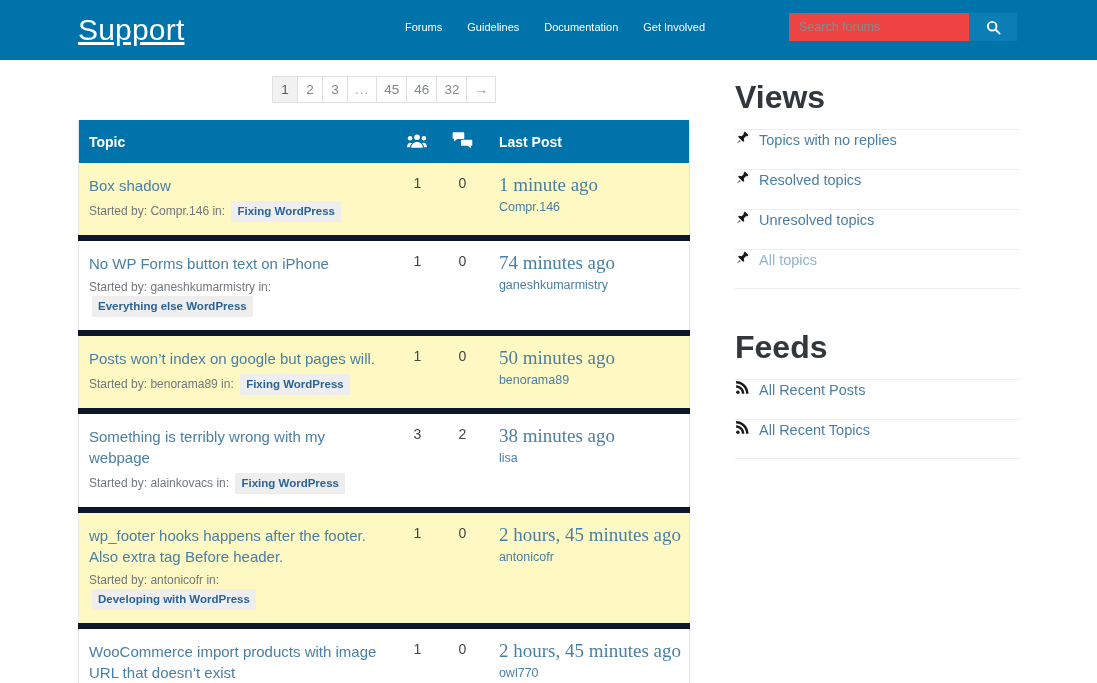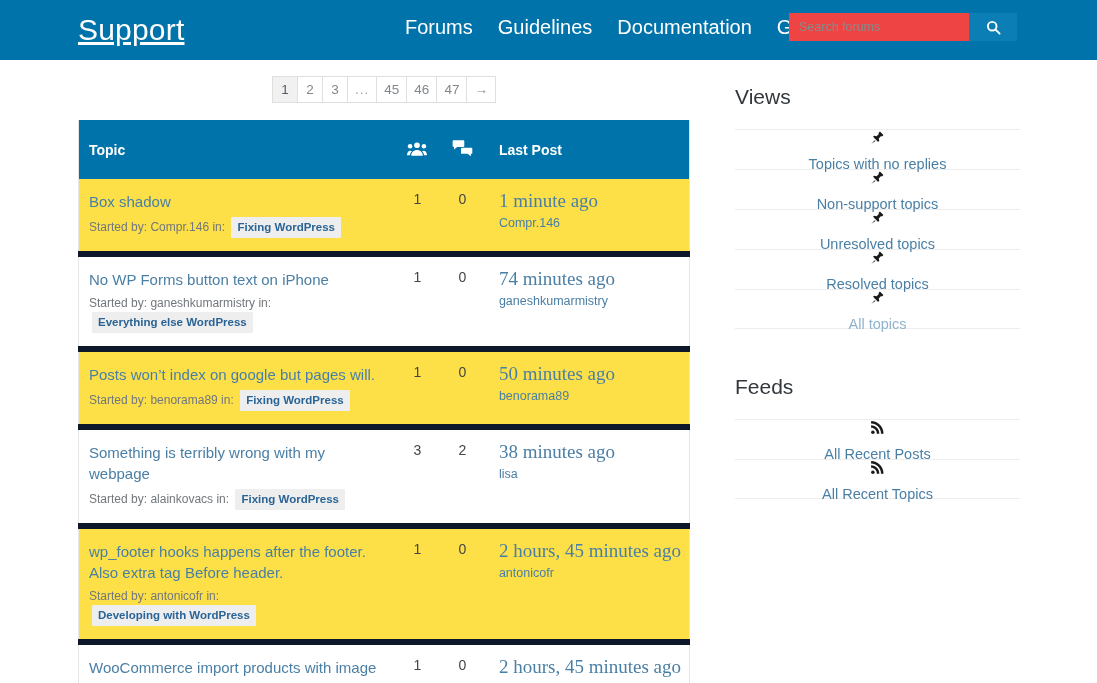--- a/index.html
+++ b/index.html
@@ -35,21 +35,21 @@
   .main-nav {
     position: absolute;
     left: 405px;
     top: 17px;
     display: flex;
     align-items: center;
     gap: 25px;
   }
   .main-nav a {
     color: #ffffff;
-    font-size: 20px;
+    font-size: 11px;
     text-decoration: none;
     line-height: 20px;
     white-space: nowrap;
   }
   .search-wrap {
     position: absolute;
     left: 789px;
     top: 13px;
     display: flex;
     height: 28px;
@@ -141,30 +141,30 @@
     width: 612px;
     border: 1px solid #e5e5e5;
     border-top: none;
     border-collapse: collapse;
   }
   .topics thead th {
     background: #0073aa;
     color: #ffffff;
     font-size: 14px;
     font-weight: bold;
-    height: 59px;
+    height: 43px;
     text-align: left;
     vertical-align: middle;
   }
   .th-topic { padding-left: 10px; }
   .th-voices, .th-posts { width: 45px; text-align: center !important; }
   .th-freshness { padding-left: 14px; }
 
   .topics tbody tr { vertical-align: top; }
-  .topics tbody tr.odd td { background: #fde047; }
+  .topics tbody tr.odd td { background: #fef9c3; }
   .topics tbody tr.even td { background: #ffffff; }
   .topics tbody td {
     border-top: 6px solid #0f172a;
     padding: 12px 0 13px 0;
     font-size: 14px;
   }
   .topics tbody tr:first-child td { border-top: none; }
 
   .cell-topic { padding-left: 10px !important; padding-right: 10px !important; }
   .topic-title {
@@ -213,36 +213,35 @@
   }
   .freshness-author {
     margin-top: 5px;
     font-size: 12.5px;
     line-height: 17px;
     color: #4a7fa5;
   }
 
   
   .side-heading {
-    font-size: 21px;
-    font-weight: normal;
+    font-size: 32px;
+    font-weight: bold;
     color: #32373c;
     line-height: 32px;
     margin-bottom: 16px;
   }
   .side-heading.feeds { margin-top: 42px; }
 
   .side-list { list-style: none; }
   .side-list li {
     border-top: 1px solid #ededed;
     height: 40px;
     display: flex;
-    align-items: center;
+    align-items: flex-start;
     gap: 9px;
-    flex-direction: column;
   }
   .side-list li:last-child { border-bottom: 1px solid #ededed; }
   .side-list a {
     color: #4a7fa5;
     font-size: 14.5px;
     text-decoration: none;
     line-height: 20px;
   }
   .side-list a.muted { color: #8fb3cc; }
   .side-icon {
@@ -288,21 +287,21 @@
 
     <div class="col-main">
 
       <div class="pagination">
         <a class="pg active">1</a>
         <a class="pg">2</a>
         <a class="pg">3</a>
         <span class="pg dots">...</span>
         <a class="pg">45</a>
         <a class="pg">46</a>
-        <a class="pg">47</a>
+        <a class="pg">32</a>
         <a class="pg">→</a>
       </div>
 
       <table class="topics">
         <thead>
           <tr>
             <th class="th-topic">Topic</th>
             <th class="th-voices">
               <span>
                 <svg width="20" height="15" viewBox="0 0 22 16" fill="#ffffff">
@@ -448,39 +447,30 @@
           </span>
           <a href="#">Topics with no replies</a>
         </li>
         <li>
           <span class="side-icon">
             <svg width="13" height="13" viewBox="0 0 14 14" fill="#1a1a1a">
               <path d="M9.6 0.6 13.4 4.4 11.9 5.9 10.9 5.5 8.4 8 8.9 10.6 7.7 11.8 2.2 6.3 3.4 5.1 6 5.6 8.5 3.1 8.1 2.1z"></path>
               <path d="M0.4 13.6 4.1 9.9 4.9 10.7z"></path>
             </svg>
           </span>
-          <a href="#">Non-support topics</a>
+          <a href="#">Resolved topics</a>
         </li>
         <li>
           <span class="side-icon">
             <svg width="13" height="13" viewBox="0 0 14 14" fill="#1a1a1a">
               <path d="M9.6 0.6 13.4 4.4 11.9 5.9 10.9 5.5 8.4 8 8.9 10.6 7.7 11.8 2.2 6.3 3.4 5.1 6 5.6 8.5 3.1 8.1 2.1z"></path>
               <path d="M0.4 13.6 4.1 9.9 4.9 10.7z"></path>
             </svg>
           </span>
           <a href="#">Unresolved topics</a>
-        </li>
-        <li>
-          <span class="side-icon">
-            <svg width="13" height="13" viewBox="0 0 14 14" fill="#1a1a1a">
-              <path d="M9.6 0.6 13.4 4.4 11.9 5.9 10.9 5.5 8.4 8 8.9 10.6 7.7 11.8 2.2 6.3 3.4 5.1 6 5.6 8.5 3.1 8.1 2.1z"></path>
-              <path d="M0.4 13.6 4.1 9.9 4.9 10.7z"></path>
-            </svg>
-          </span>
-          <a href="#">Resolved topics</a>
         </li>
         <li>
           <span class="side-icon">
             <svg width="13" height="13" viewBox="0 0 14 14" fill="#1a1a1a">
               <path d="M9.6 0.6 13.4 4.4 11.9 5.9 10.9 5.5 8.4 8 8.9 10.6 7.7 11.8 2.2 6.3 3.4 5.1 6 5.6 8.5 3.1 8.1 2.1z"></path>
               <path d="M0.4 13.6 4.1 9.9 4.9 10.7z"></path>
             </svg>
           </span>
           <a class="muted" href="#">All topics</a>
         </li>

